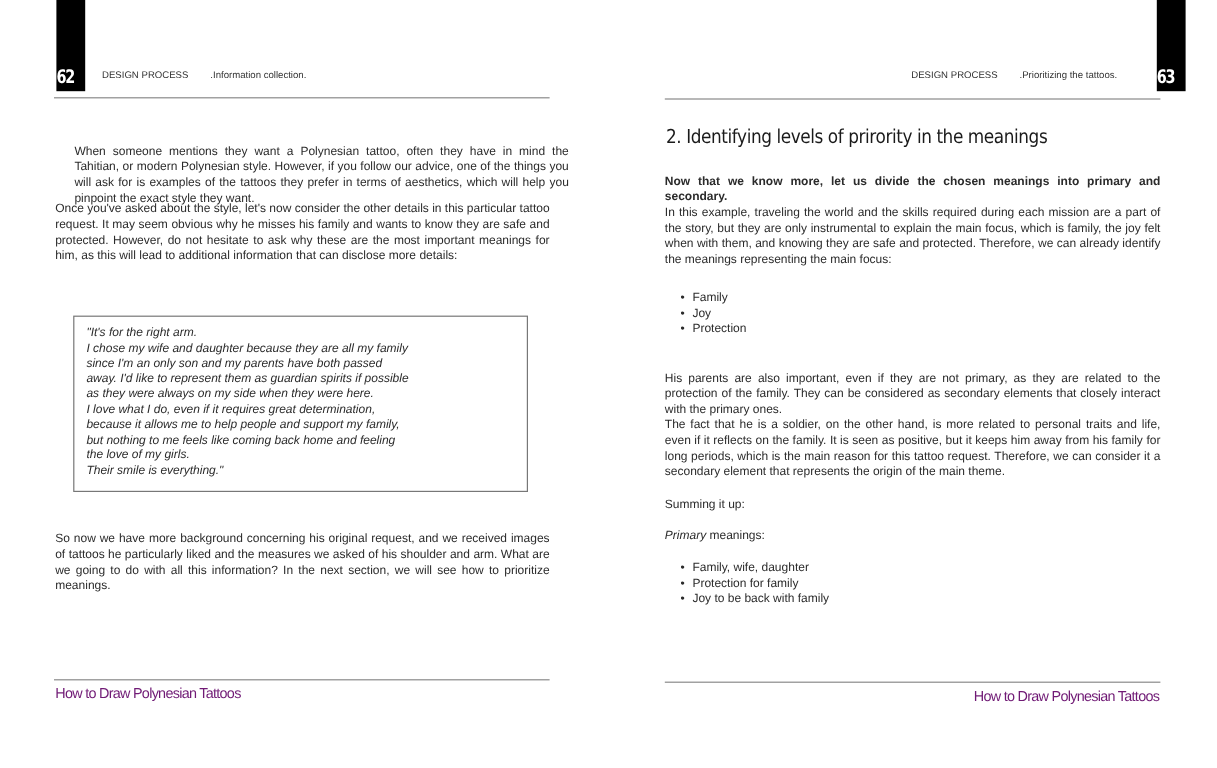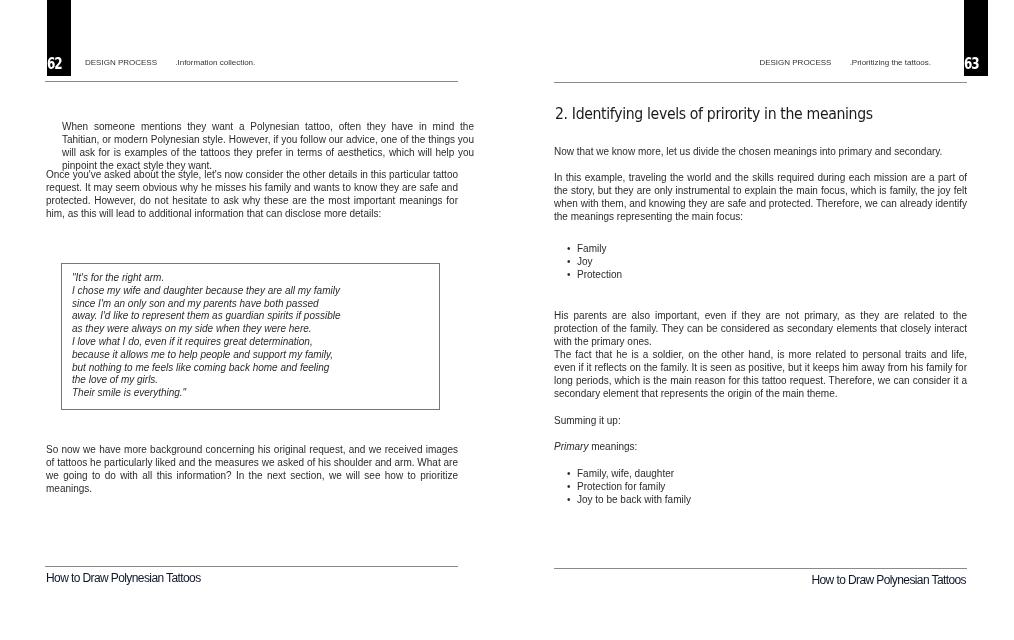--- a/index.html
+++ b/index.html
@@ -24,21 +24,21 @@
   .page-left .header { left: 85px; }
   .page-right .header { right: 83px; }
   .header .section { margin-right: 16px; }
 
   .rule { position: absolute; height: 1px; background: #8a8a8a; }
   .page-left .rule.top { left: 45px; width: 413px; top: 81px; }
   .page-right .rule.top { left: 47px; width: 413px; top: 82px; }
   .page-left .rule.bottom { left: 45px; width: 413px; top: 566px; }
   .page-right .rule.bottom { left: 47px; width: 413px; top: 568px; }
 
-  .footer { position: absolute; font-size: 12px; color: #0f172a; letter-spacing: -0.6px; }
+  .footer { position: absolute; font-size: 12px; color: #701a75; letter-spacing: -0.6px; }
   .page-left .footer { left: 46px; top: 571px; }
   .page-right .footer { right: 48px; top: 573px; }
 
   .body-text {
     position: absolute; font-size: 10px; line-height: 13px; text-align: justify; color: #2b2b2b;
   }
   .page-left .body-text { left: 46px; width: 412px; }
   .page-right .body-text { left: 47px; width: 413px; }
 
   .quote-box {
@@ -97,21 +97,21 @@
     <span class="tab-num">63</span>
   </div>
   <div class="header">
     <span class="section">DESIGN PROCESS</span>
     <span>.Prioritizing the tattoos.</span>
   </div>
   <div class="rule top"></div>
 
   <div class="title">2. Identifying levels of prirority in the meanings</div>
 
-  <p class="body-text" style="top:145px; margin:0;">Now that we know more, let us divide the chosen meanings into primary and secondary.</p>
+  <p class="body-text" style="top:145px; margin:0;font-weight:bold;">Now that we know more, let us divide the chosen meanings into primary and secondary.</p>
   <p class="body-text" style="top:171px; margin:0;">In this example, traveling the world and the skills required during each mission are a part of the story, but they are only instrumental to explain the main focus, which is family, the joy felt when with them, and knowing they are safe and protected. Therefore, we can already identify the meanings representing the main focus:</p>
 
   <ul class="bullets" style="top:242px;">
     <li>Family</li>
     <li>Joy</li>
     <li>Protection</li>
   </ul>
 
   <p class="body-text" style="top:309px; margin:0;">His parents are also important, even if they are not primary, as they are related to the protection of the family. They can be considered as secondary elements that closely interact with the primary ones.</p>
   <p class="body-text" style="top:348px; margin:0;">The fact that he is a soldier, on the other hand, is more related to personal traits and life, even if it reflects on the family. It is seen as positive, but it keeps him away from his family for long periods, which is the main reason for this tattoo request. Therefore, we can consider it a secondary element that represents the origin of the main theme.</p>

